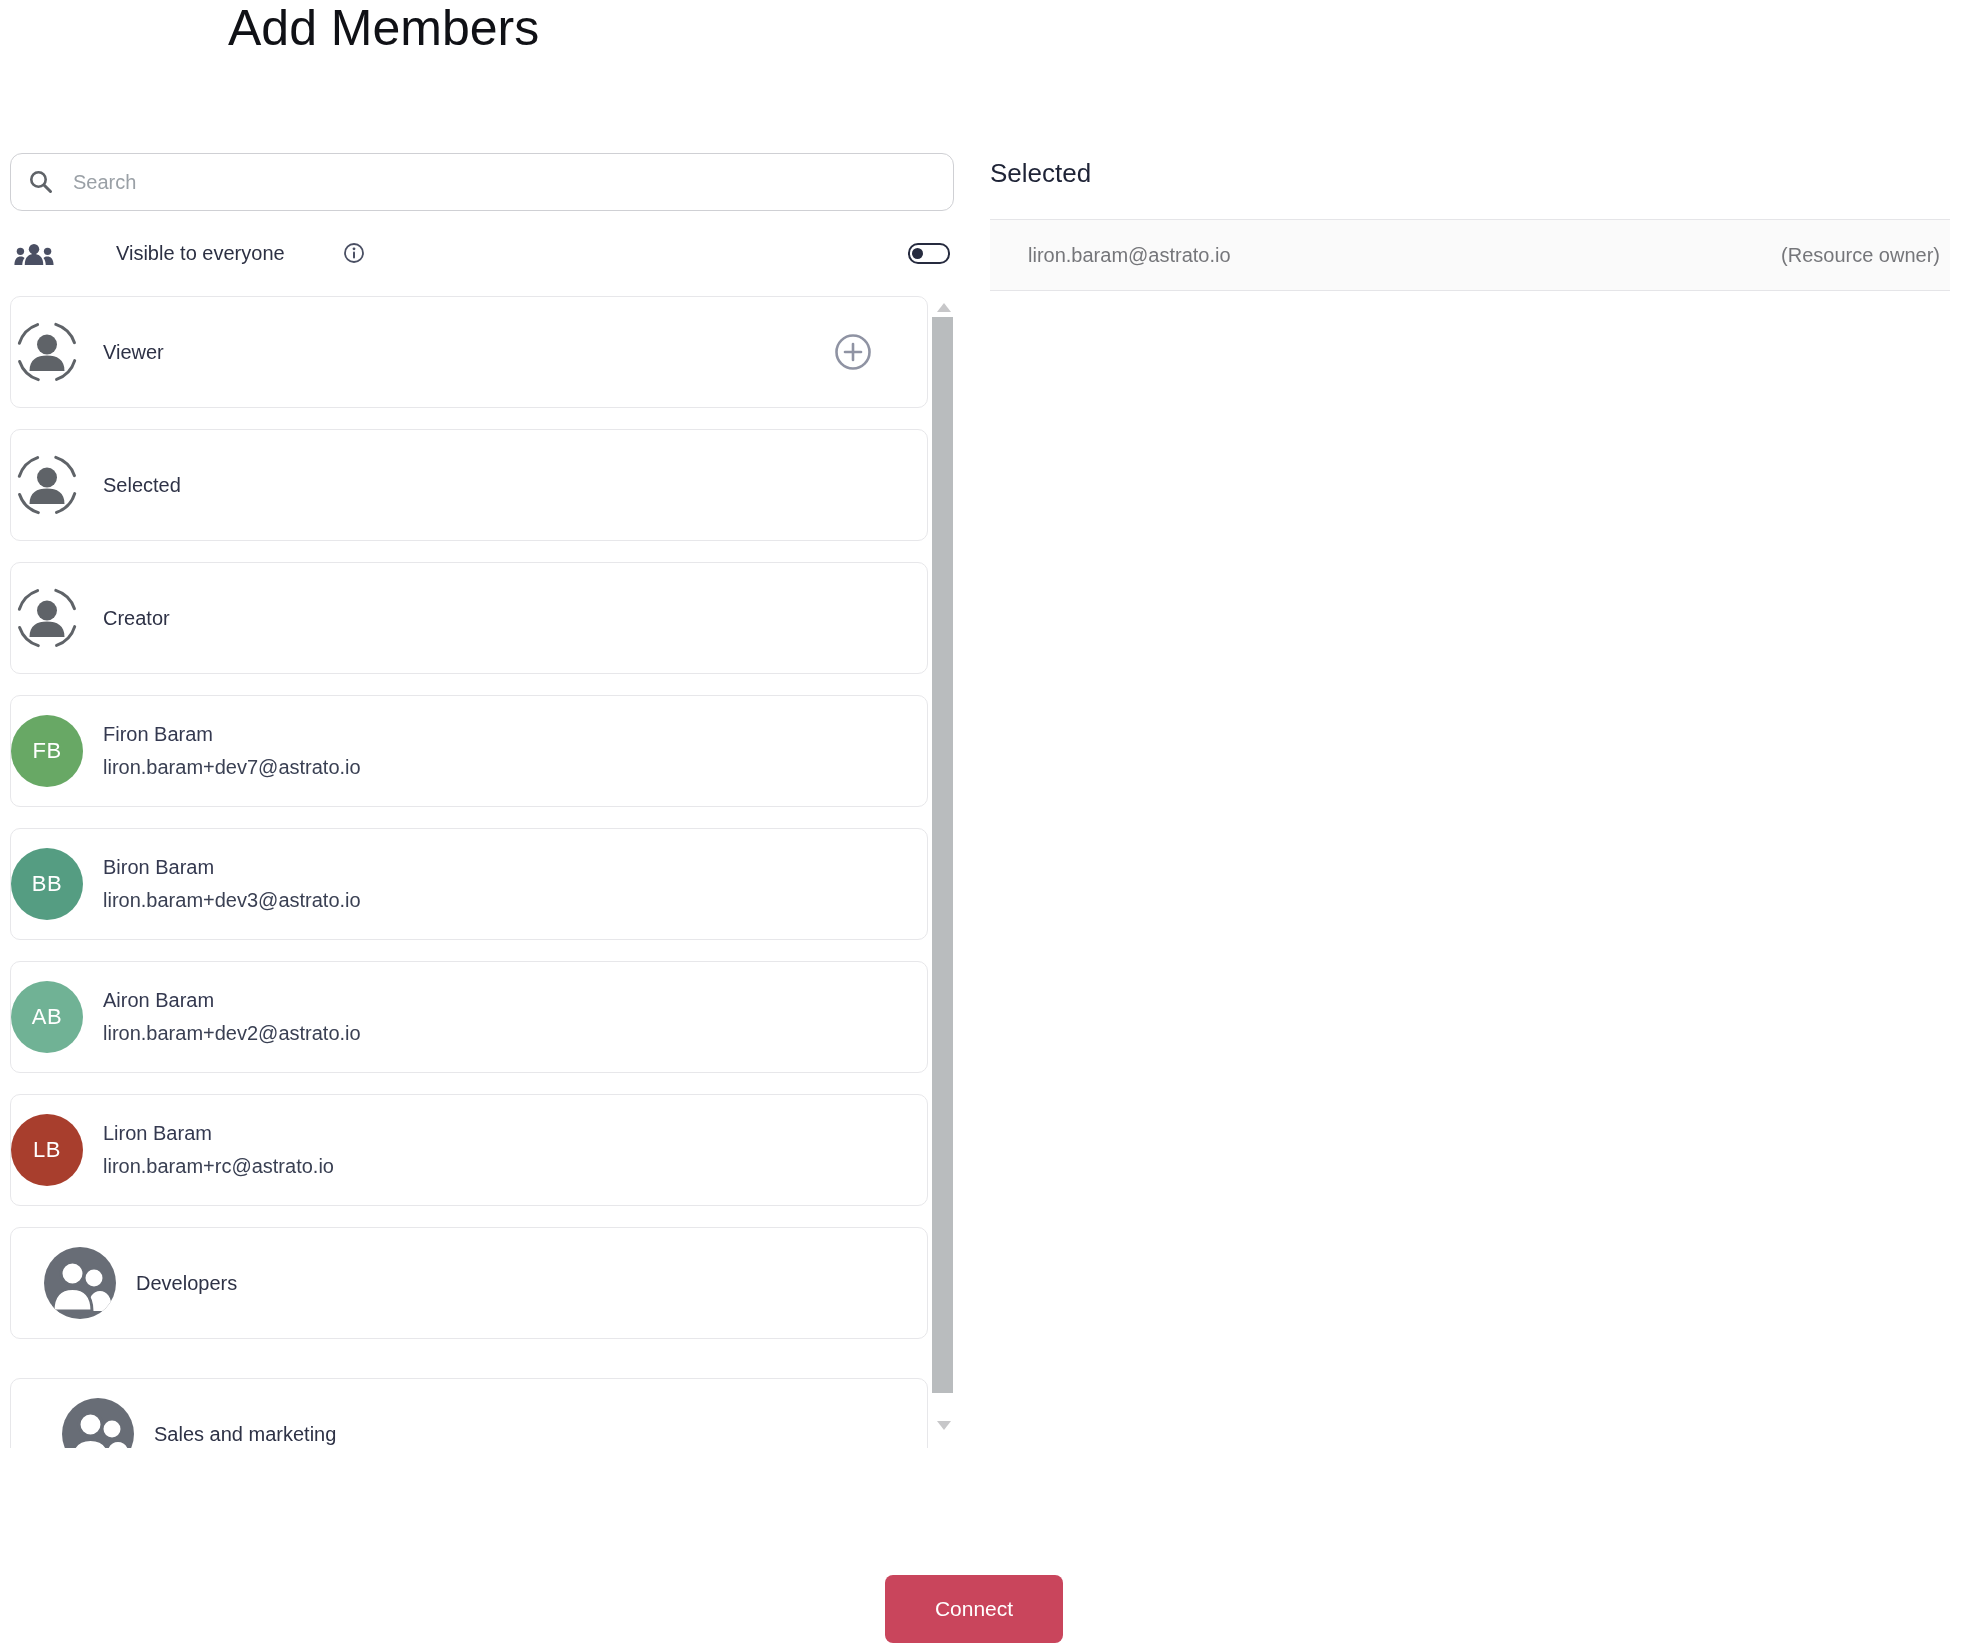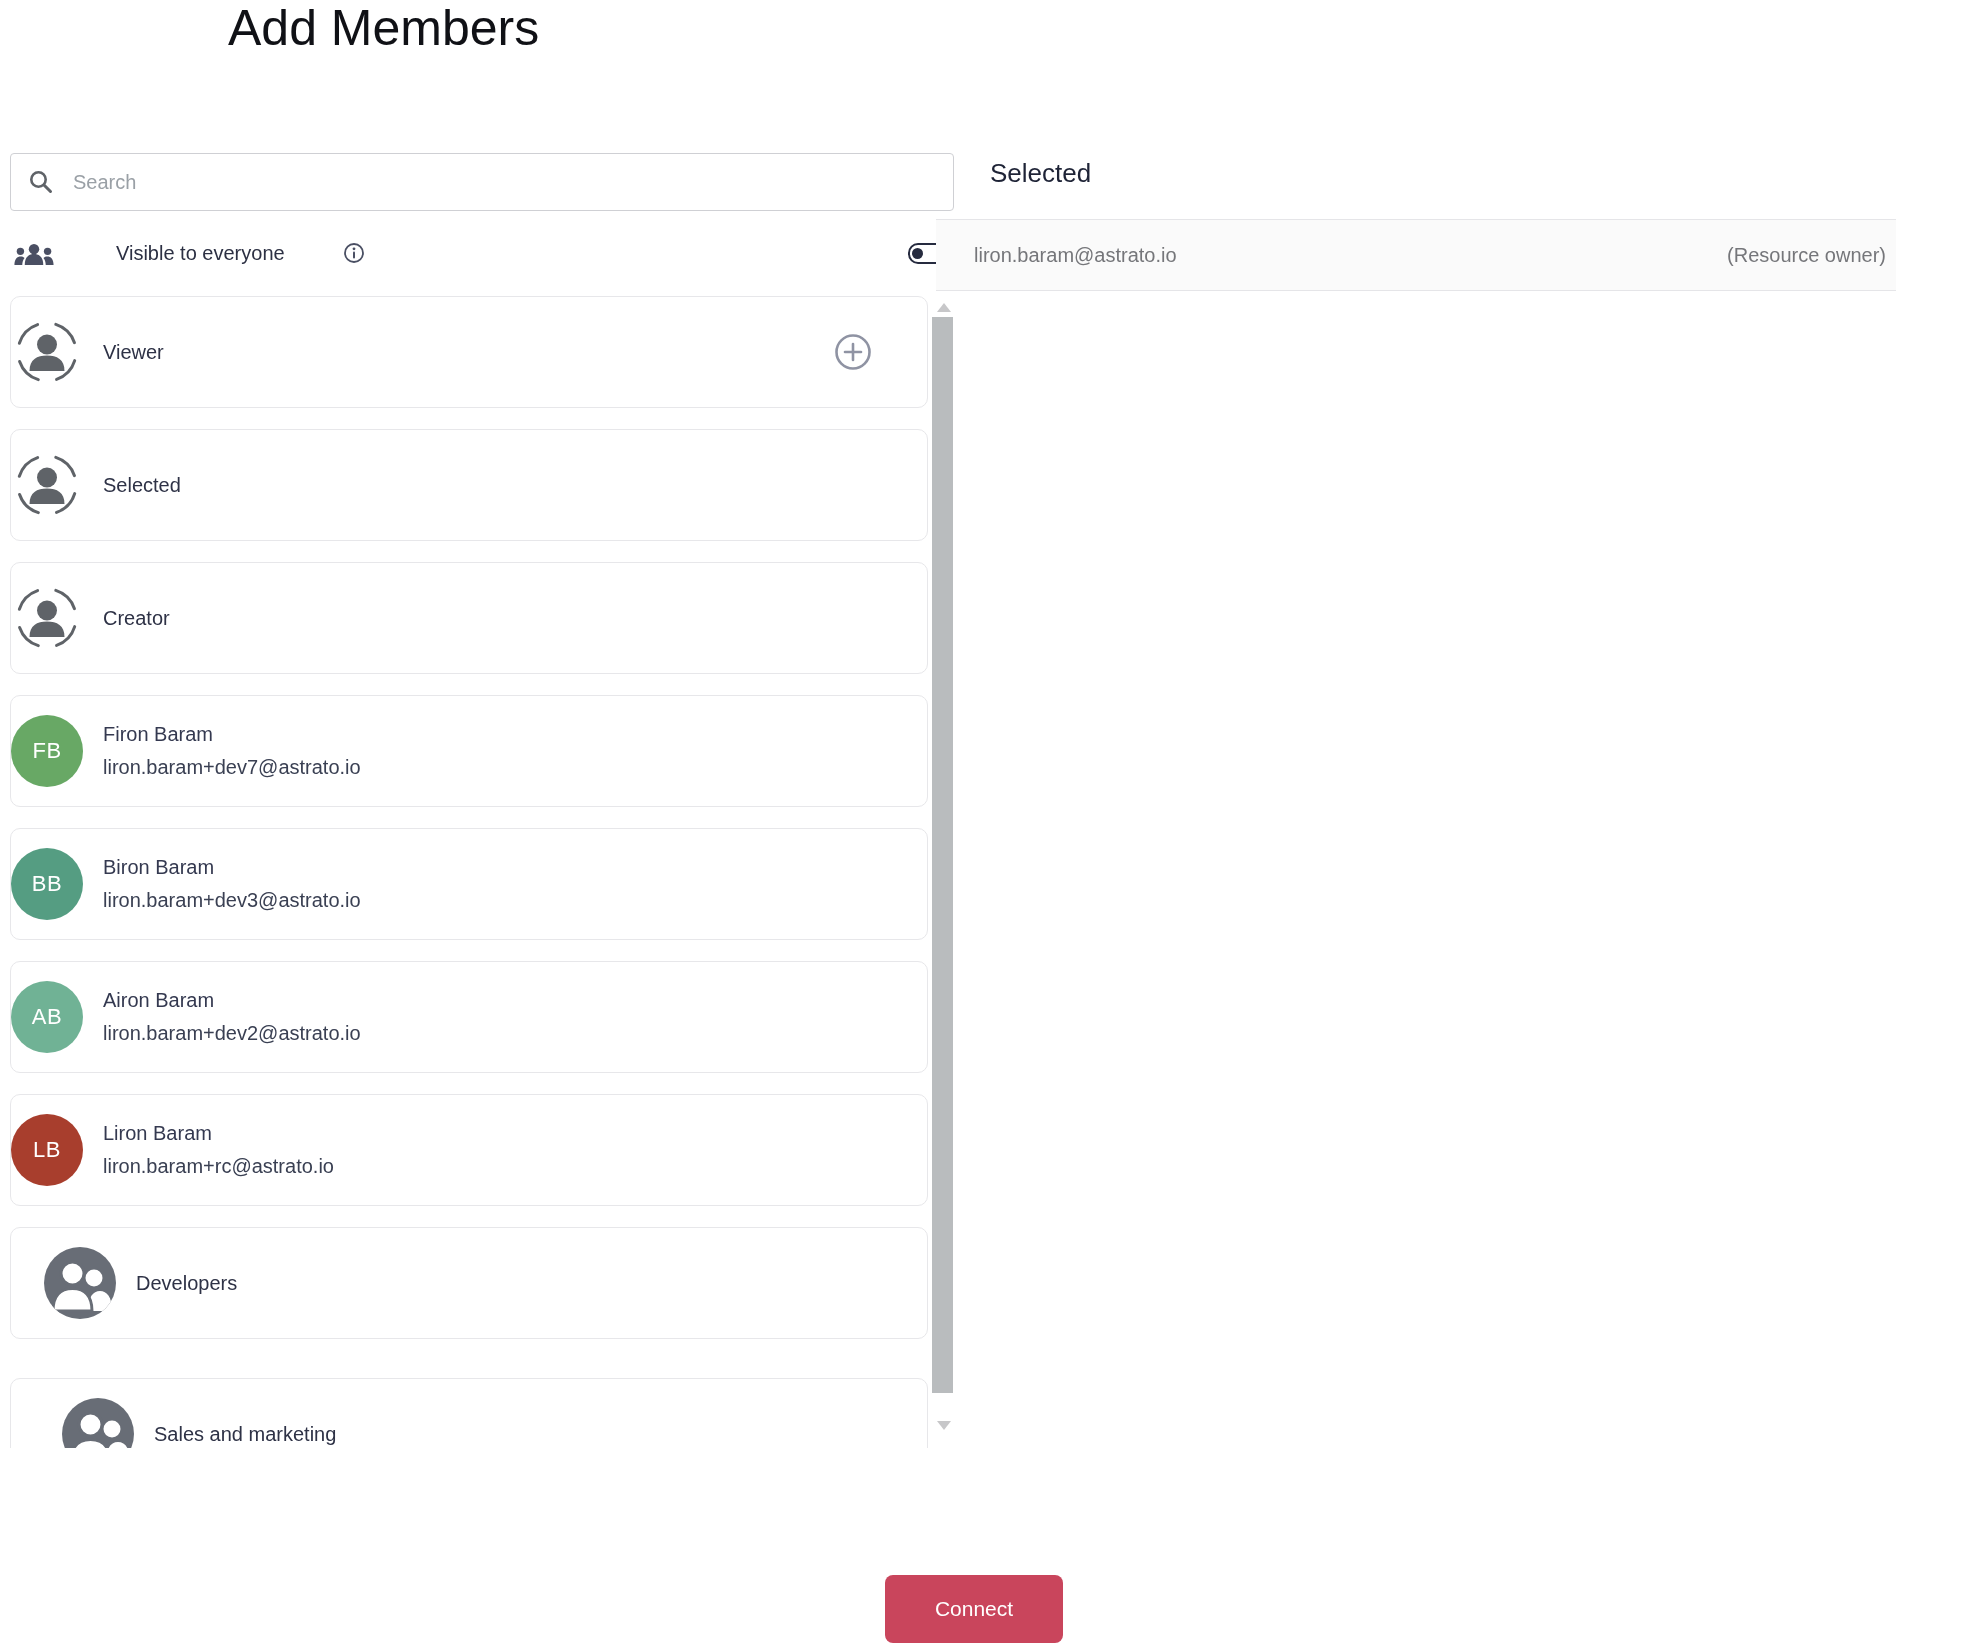--- a/index.html
+++ b/index.html
@@ -7,21 +7,21 @@
     width:1973px;height:1651px;position:relative;background:#ffffff;
     font-family:"Liberation Sans", sans-serif;color:#2c3043;overflow:hidden;
   }
   .page-title{
     position:absolute;left:228px;top:-4px;font-size:50px;font-weight:400;
     color:#101116;line-height:1.3;margin:0;letter-spacing:0;
   }
   
   .search-box{
     position:absolute;left:10px;top:153px;width:944px;height:58px;
-    border:1.4px solid #cfd0d4;border-radius:4px;box-sizing:border-box;
+    border:1.4px solid #cfd0d4;border-radius:12px;box-sizing:border-box;
     display:flex;align-items:center;background:#fff;
   }
   .search-box .mag{margin-left:16px;flex:0 0 auto;display:flex;}
   .search-box input{
     border:none;outline:none;flex:1;margin-left:16px;font-size:20px;
     font-family:"Liberation Sans", sans-serif;color:#3a3f52;background:transparent;
   }
   .search-box input::placeholder{color:#9aa0a6;opacity:1;}
   
   .visible-row{
@@ -75,21 +75,21 @@
   .sb-down{
     position:absolute;left:937px;top:1421px;width:0;height:0;cursor:pointer;
     border-left:7px solid transparent;border-right:7px solid transparent;
     border-top:9px solid #c7c7c9;
   }
   
   .selected-heading{
     position:absolute;left:990px;top:158px;font-size:26px;font-weight:400;color:#1e2336;margin:0;
   }
   .selected-rows{
-    position:absolute;left:936px;top:219px;width:960px;border-top:1px solid #e5e5e8;
+    position:absolute;left:990px;top:219px;width:960px;border-top:1px solid #e5e5e8;
   }
   .sel-row{
     height:71px;display:flex;align-items:center;justify-content:space-between;
     padding-left:38px;padding-right:10px;box-sizing:border-box;
   }
   .sel-row.first{background:#fafafa;border-bottom:1px solid #e5e5e8;}
   .sel-row .mail{font-size:20px;color:#75767a;}
   .sel-row .role{font-size:20px;color:#75767a;}
   
   .connect-btn{

